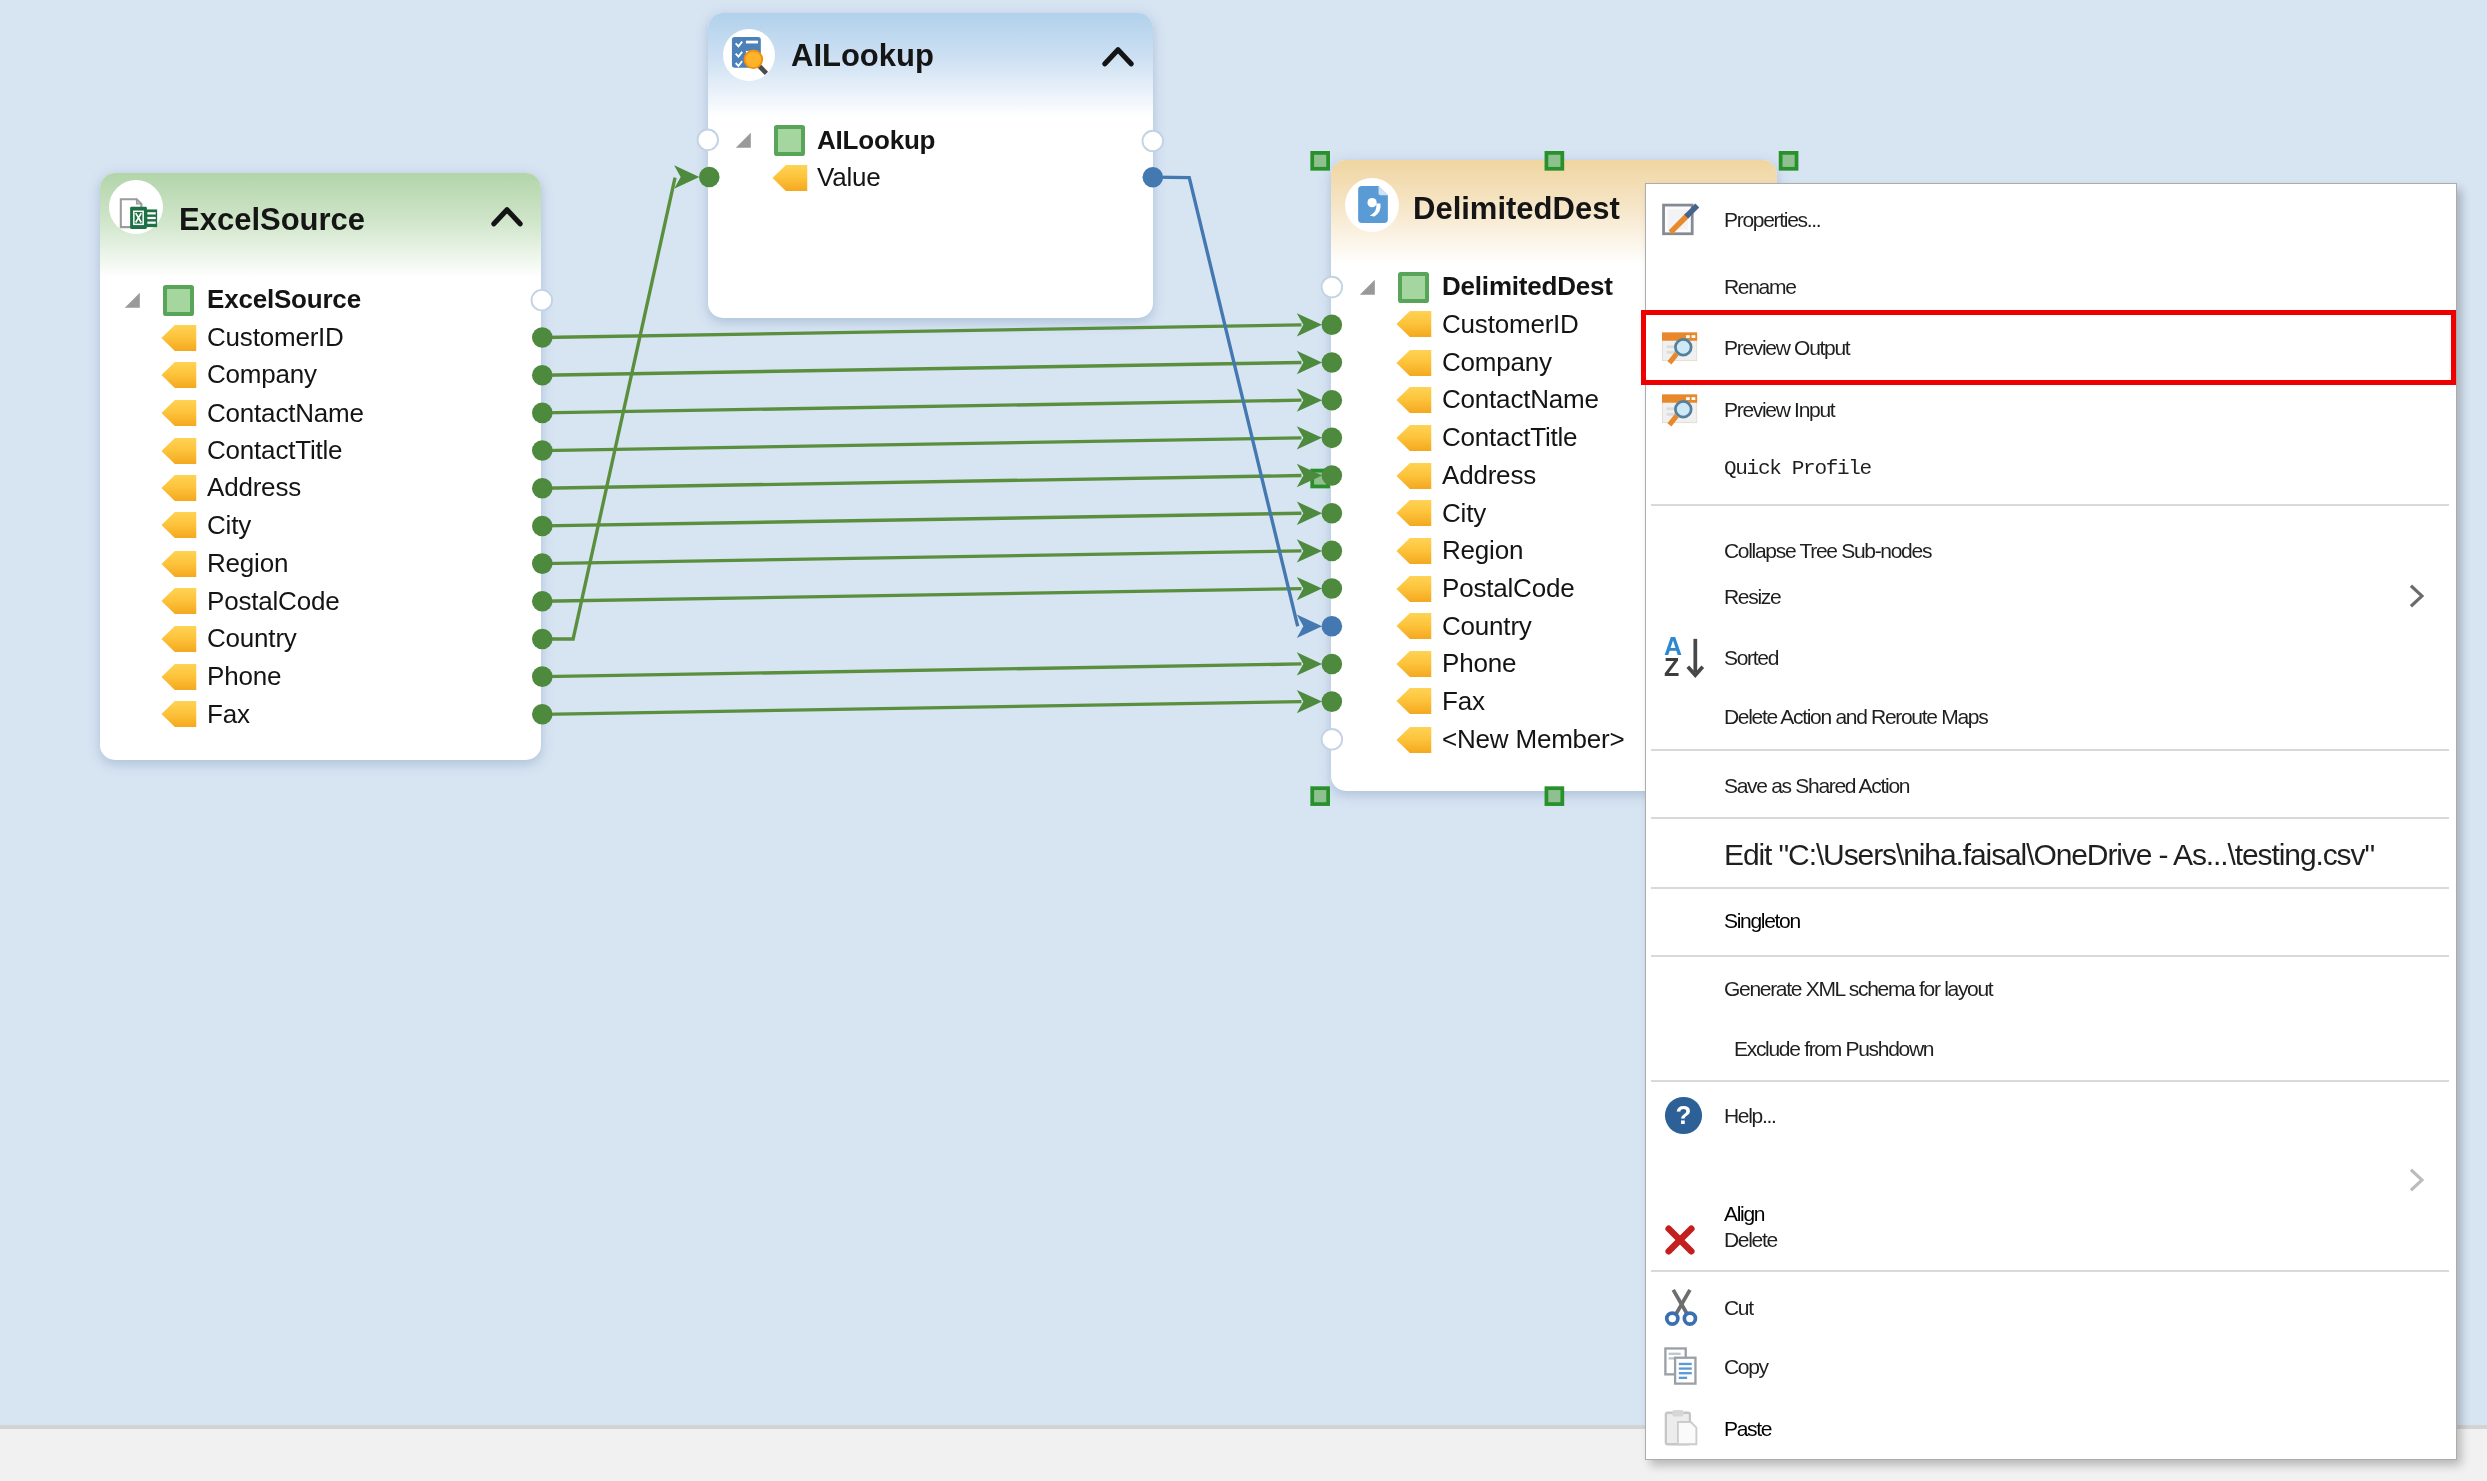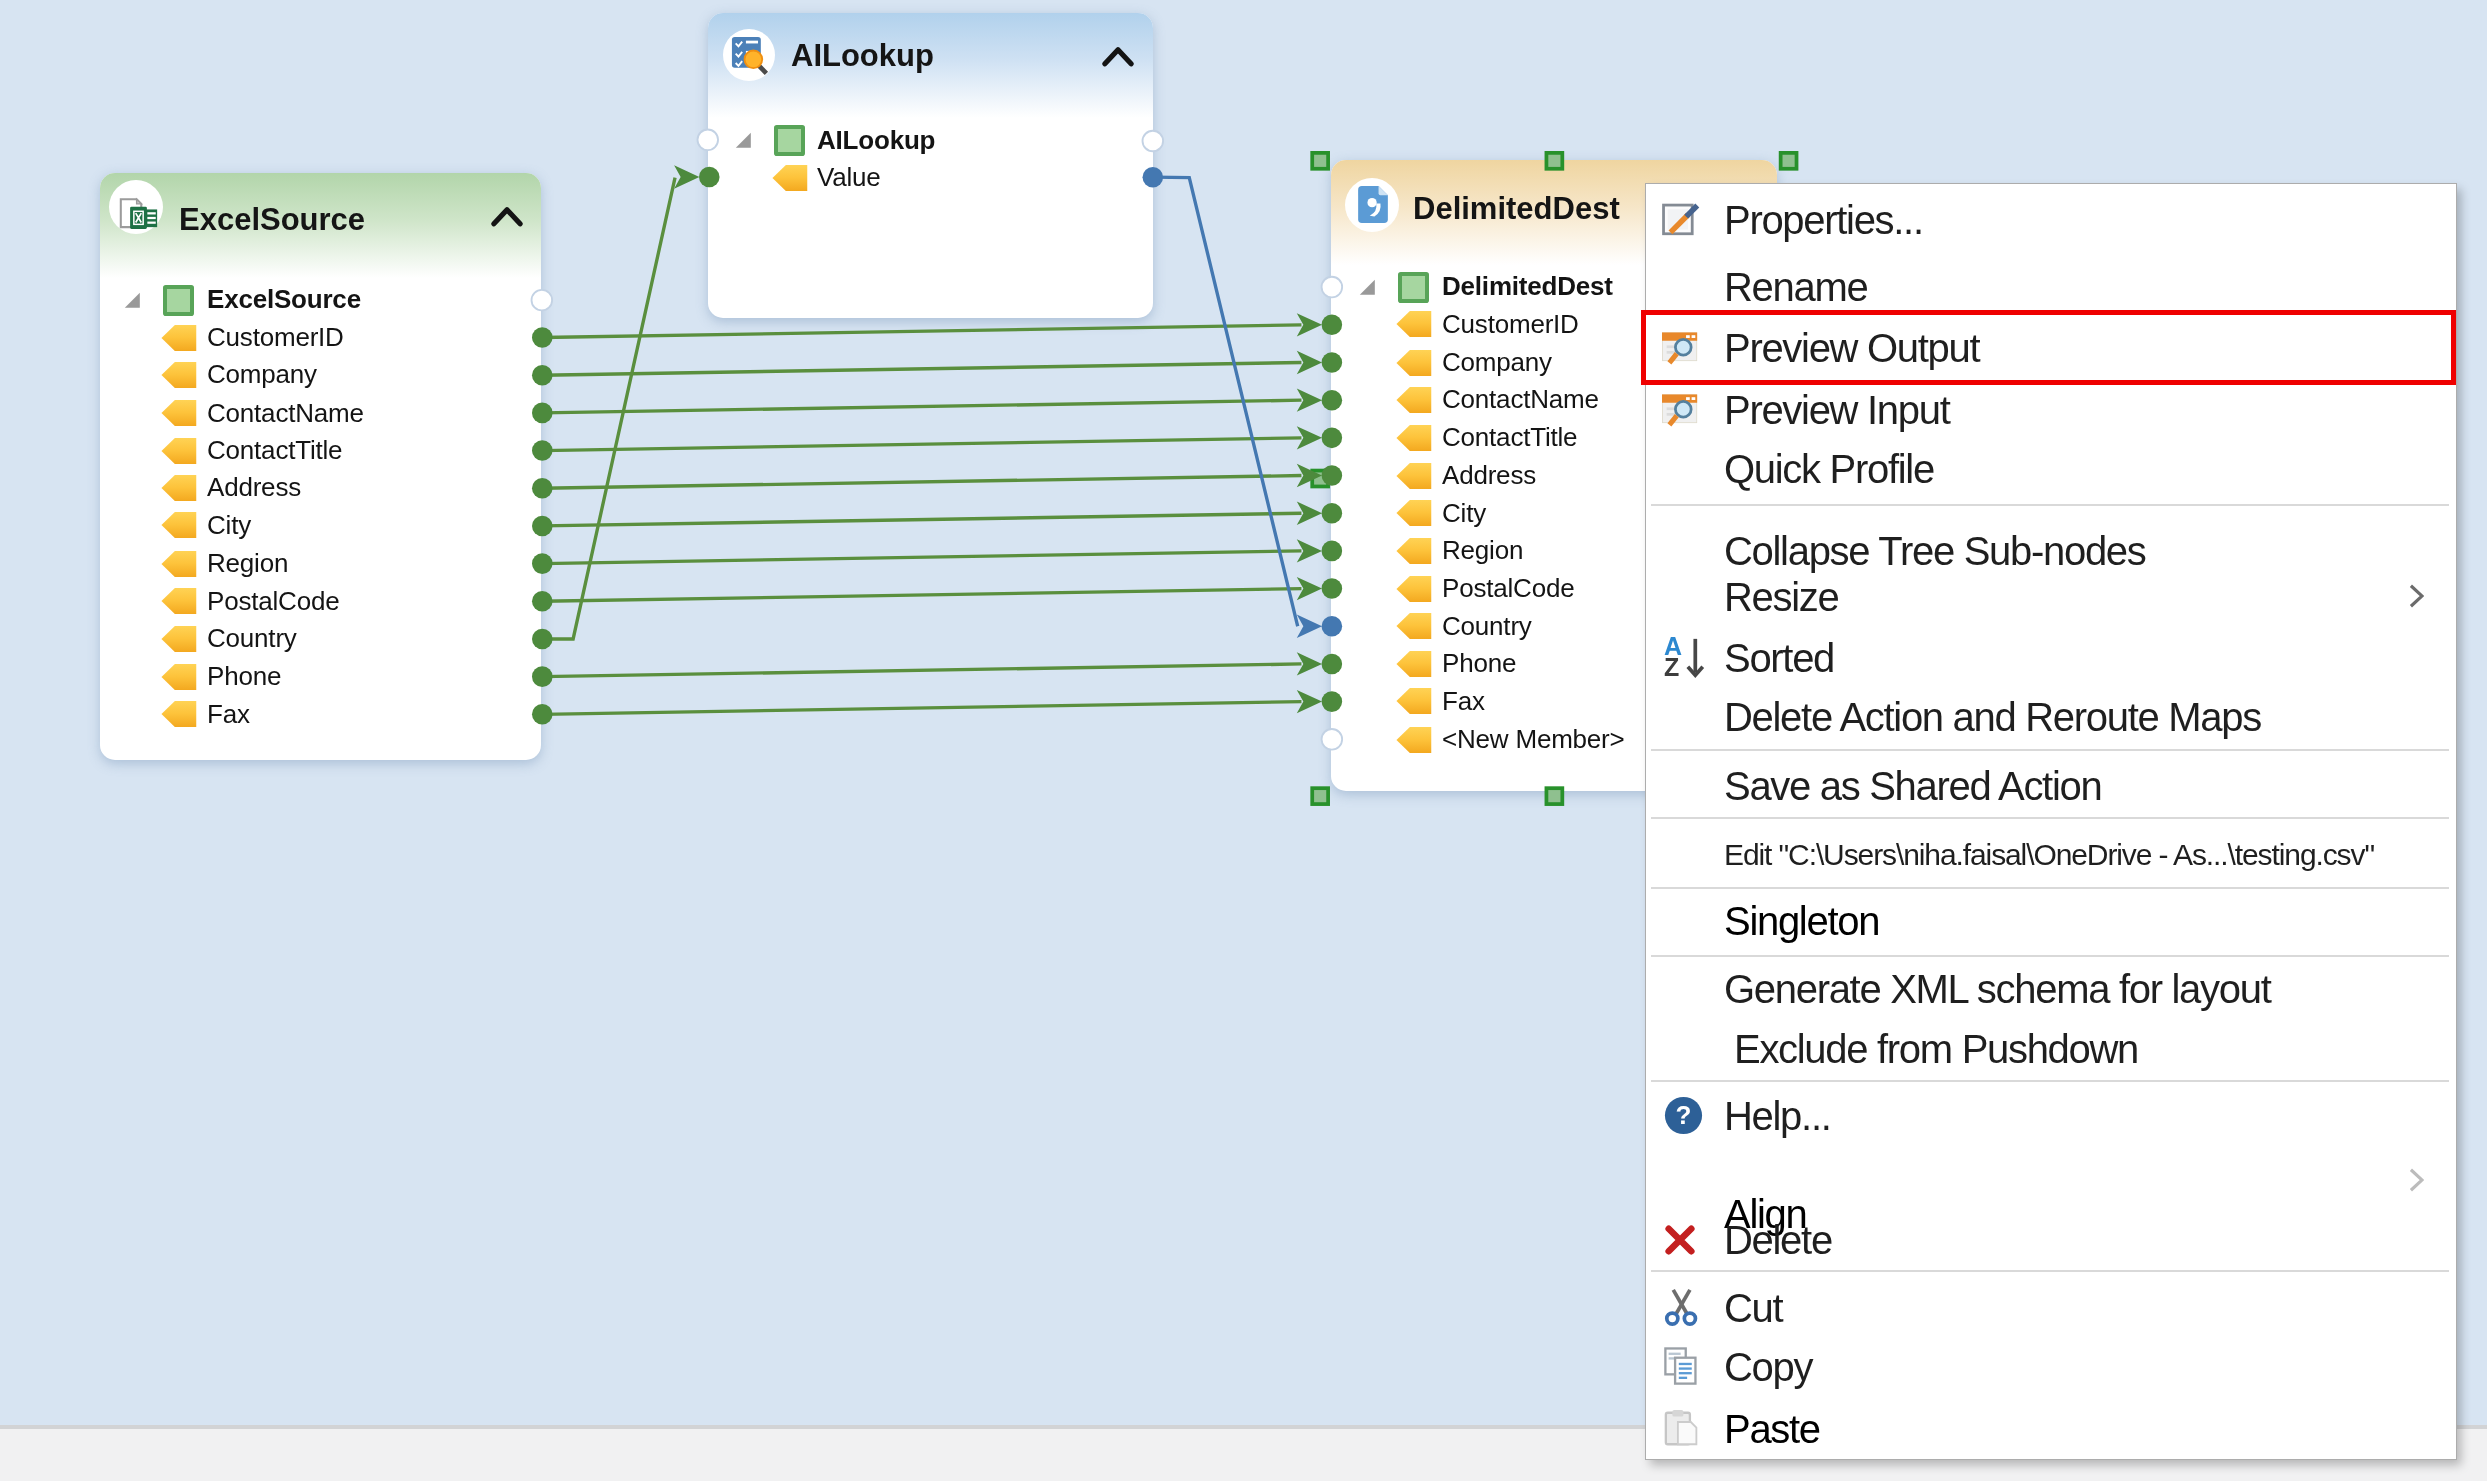--- a/index.html
+++ b/index.html
@@ -4,21 +4,21 @@
   * { margin:0; padding:0; box-sizing:border-box; }
   html,body { width:2487px; height:1481px; overflow:hidden; }
   body { font-family:"Liberation Sans", sans-serif; background:#d7e4f2; position:relative; }
   .abs { position:absolute; }
   .card { position:absolute; background:#ffffff; border-radius:15px;
           box-shadow:0 3.7px 11.2px rgba(115,145,180,0.42); }
   .hicon { position:absolute; background:#fff; border-radius:50%; }
   .title { position:absolute; font-weight:bold; font-size:31px; color:#151515; white-space:nowrap; }
   .ftext { position:absolute; font-size:26px; letter-spacing:-0.2px; color:#141414; white-space:nowrap; line-height:37px; }
   .broot { font-weight:bold; }
-  .mitem { position:absolute; font-size:40px; letter-spacing:-1.3px; color:#1f1f1f; white-space:nowrap; line-height:60px; }
+  .mitem { position:absolute; font-size:21px; letter-spacing:-1.3px; color:#1f1f1f; white-space:nowrap; line-height:60px; }
   .mgrey { color:#000000; }
   .msep  { position:absolute; height:1.9px; background:#d9d9d9; }
 </style></head><body>
 
 <div class="abs" style="left:0;top:1425px;width:2487px;height:3.7px;background:#d2d3d5;"></div>
 <div class="abs" style="left:0;top:1429px;width:2487px;height:52px;background:#f1f1f2;"></div>
 <div class="card" style="left:100px;top:173px;width:441px;height:587px;"></div>
 <div class="abs" style="left:100px;top:173px;width:441px;height:105px;border-radius:15px 15px 0 0;background:linear-gradient(180deg,#b2d5aa 0%,#cfe5c9 45%,#ffffff 100%);"></div>
 <div class="card" style="left:708px;top:13px;width:445px;height:305px;"></div>
 <div class="abs" style="left:708px;top:13px;width:445px;height:105px;border-radius:15px 15px 0 0;background:linear-gradient(180deg,#b1d1ec 0%,#cfe1f3 45%,#ffffff 100%);"></div>
@@ -428,21 +428,21 @@
 <svg class="abs" style="left:1662px;top:394px;z-index:11;" width="37" height="36" viewBox="0 0 40 38">
     <rect x="0.5" y="0.5" width="37" height="30" fill="#f0f0f0" stroke="#e0dccf" stroke-width="1"></rect>
     <rect x="0" y="0" width="38" height="9" fill="#e8882b"></rect>
     <rect x="26" y="3" width="4" height="3" fill="#ffffff"></rect>
     <rect x="32" y="3" width="4" height="3" fill="#ffffff"></rect>
     <rect x="5" y="14" width="11" height="3" fill="#dcdcdc"></rect>
     <rect x="5" y="20" width="11" height="3" fill="#dcdcdc"></rect>
     <circle cx="23" cy="16" r="8.5" fill="#cfe8f6" stroke="#54809e" stroke-width="3"></circle>
     <line x1="16" y1="23" x2="8" y2="33" stroke="#e8892c" stroke-width="5.5"></line>
   </svg>
-<div class="mitem" style="left:1724px;top:439px;z-index:11;">Quick Profile</div>
+<div class="mitem" style="left:1724px;top:439px;z-index:11;font-family:Liberation Mono, monospace;">Quick Profile</div>
 <div class="mitem" style="left:1724px;top:507px;z-index:11;margin-top:14px;">Collapse Tree Sub-nodes</div>
 <div class="mitem" style="left:1724px;top:567px;z-index:11;">Resize</div>
 <svg class="abs" style="left:2409px;top:583px;z-index:11;" width="15" height="26" viewBox="0 0 16 28">
     <polyline points="2,3 14,14 2,25" fill="none" stroke="#6b6b6b" stroke-width="3.4"></polyline>
   </svg>
 <div class="mitem" style="left:1724px;top:628px;z-index:11;text-align:right;">Sorted</div>
 <div class="abs" style="left:1664px;top:636px;z-index:11;font-weight:bold;font-size:25px;line-height:20.6px;color:#2c88d0;">A<br><span style="color:#3d3d3d;">Z</span></div>
 <svg class="abs" style="left:1685px;top:637px;z-index:11;" width="20.6" height="41" viewBox="0 0 22 44">
     <line x1="11" y1="2" x2="11" y2="38" stroke="#474747" stroke-width="4"></line>
     <polyline points="3,32 11,41 19,32" fill="none" stroke="#474747" stroke-width="4"></polyline>

